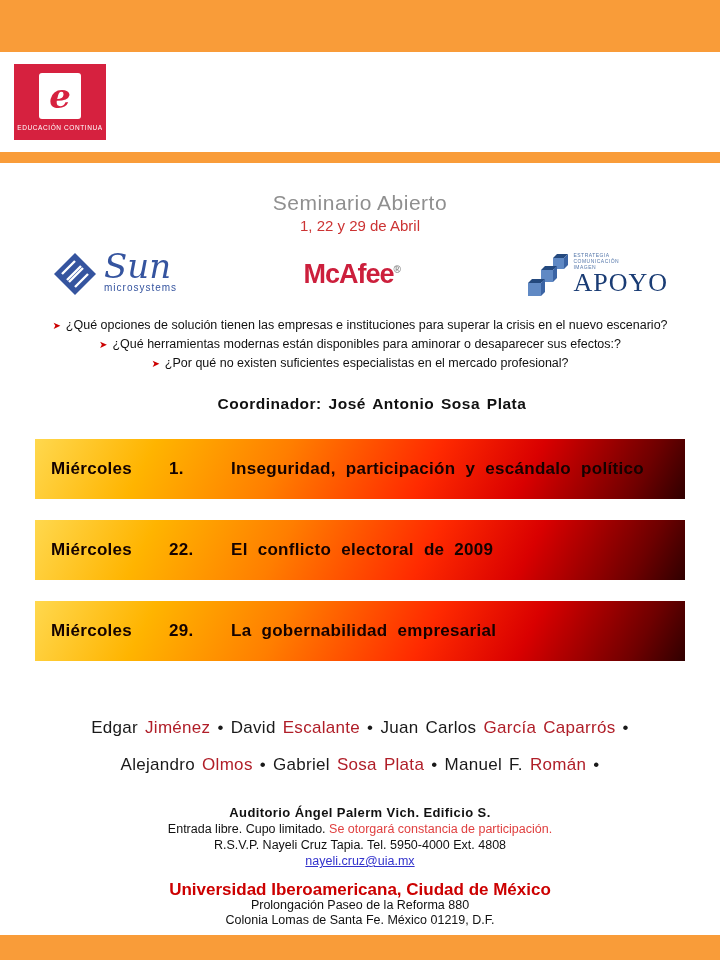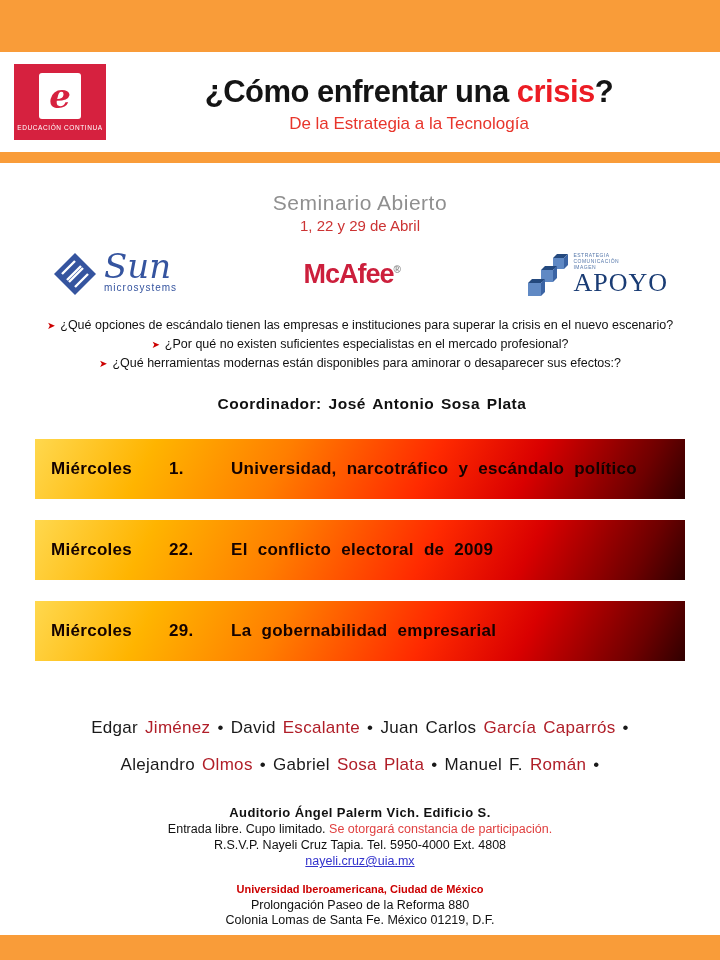--- a/index.html
+++ b/index.html
@@ -67,41 +67,37 @@
   .speakers{margin-top:48px;text-align:center;font-size:17px;color:#1a1a1a;letter-spacing:0.3px;word-spacing:2px;}
   .speaker-line{line-height:37px;white-space:nowrap;}
   .red{color:#B01E28;}
 
   
   .venue{margin-top:22px;text-align:center;font-size:12.5px;line-height:16px;color:#111;}
   .venue-b{font-weight:bold;font-size:13px;letter-spacing:0.4px;}
   .vred{color:#E04040;}
   .email-link{color:#3333CC;text-decoration:underline;}
   .university{margin-top:12px;text-align:center;font-size:12.5px;line-height:15px;color:#111;}
-  .uni-name{color:#CC0000;font-weight:bold;font-size:11px;line-height:17px;}
+  .uni-name{color:#CC0000;font-weight:bold;font-size:17px;line-height:17px;}
 </style>
 </head>
 <body>
 
 <div class="page">
 
   <div class="band-top"></div>
 
   <header class="header">
     <div class="ec-logo">
       <div class="ec-box">
         <span class="ec-e">e</span>
       </div>
       <div class="ec-label">EDUCACIÓN CONTINUA</div>
     </div>
 
-    <div class="title-block">
-      <h1 class="title"><span>¿Cómo enfrentar una </span><span class="crisis">crisis</span><span>?</span></h1>
-      <div class="subtitle">De la Estrategia a la Tecnología</div>
-    </div>
 
   </header>
 
   <div class="divider"></div>
 
   <div class="seminar">
     <div class="sem-title">Seminario Abierto</div>
     <div class="sem-dates">1, 22 y 29 de Abril</div>
   </div>
 
@@ -134,32 +130,32 @@
         </g>
       </svg>
       <div class="apoyo-right">
         <div class="apoyo-tagline">ESTRATEGIA COMUNICACIÓN IMAGEN</div>
         <div class="apoyo-name">APOYO</div>
       </div>
     </div>
   </div>
 
   <div class="questions">
-    <div class="q-line"><span class="q-arrow">➤</span><span>¿Qué opciones de escándalo tienen las empresas e instituciones para superar la crisis en el nuevo escenario?</span></div>
+    <div class="q-line"><span class="q-arrow">➤</span><span>¿Qué opciones de solución tienen las empresas e instituciones para superar la crisis en el nuevo escenario?</span></div>
+    <div class="q-line"><span class="q-arrow">➤</span><span>¿Qué herramientas modernas están disponibles para aminorar o desaparecer sus  efectos:?</span></div>
     <div class="q-line"><span class="q-arrow">➤</span><span>¿Por qué no existen suficientes especialistas en el mercado profesional?</span></div>
-    <div class="q-line"><span class="q-arrow">➤</span><span>¿Qué herramientas modernas están disponibles para aminorar o desaparecer sus  efectos:?</span></div>
   </div>
 
   <div class="coordinator">Coordinador: José Antonio Sosa Plata</div>
 
   <div class="sessions">
     <div class="session-bar">
       <span class="s-day">Miércoles</span>
       <span class="s-num">1.</span>
-      <span class="s-topic">Universidad, narcotráfico y escándalo político</span>
+      <span class="s-topic">Inseguridad, participación y escándalo político</span>
     </div>
     <div class="session-bar">
       <span class="s-day">Miércoles</span>
       <span class="s-num">22.</span>
       <span class="s-topic">El conflicto electoral de 2009</span>
     </div>
     <div class="session-bar">
       <span class="s-day">Miércoles</span>
       <span class="s-num">29.</span>
       <span class="s-topic">La gobernabilidad empresarial</span>

